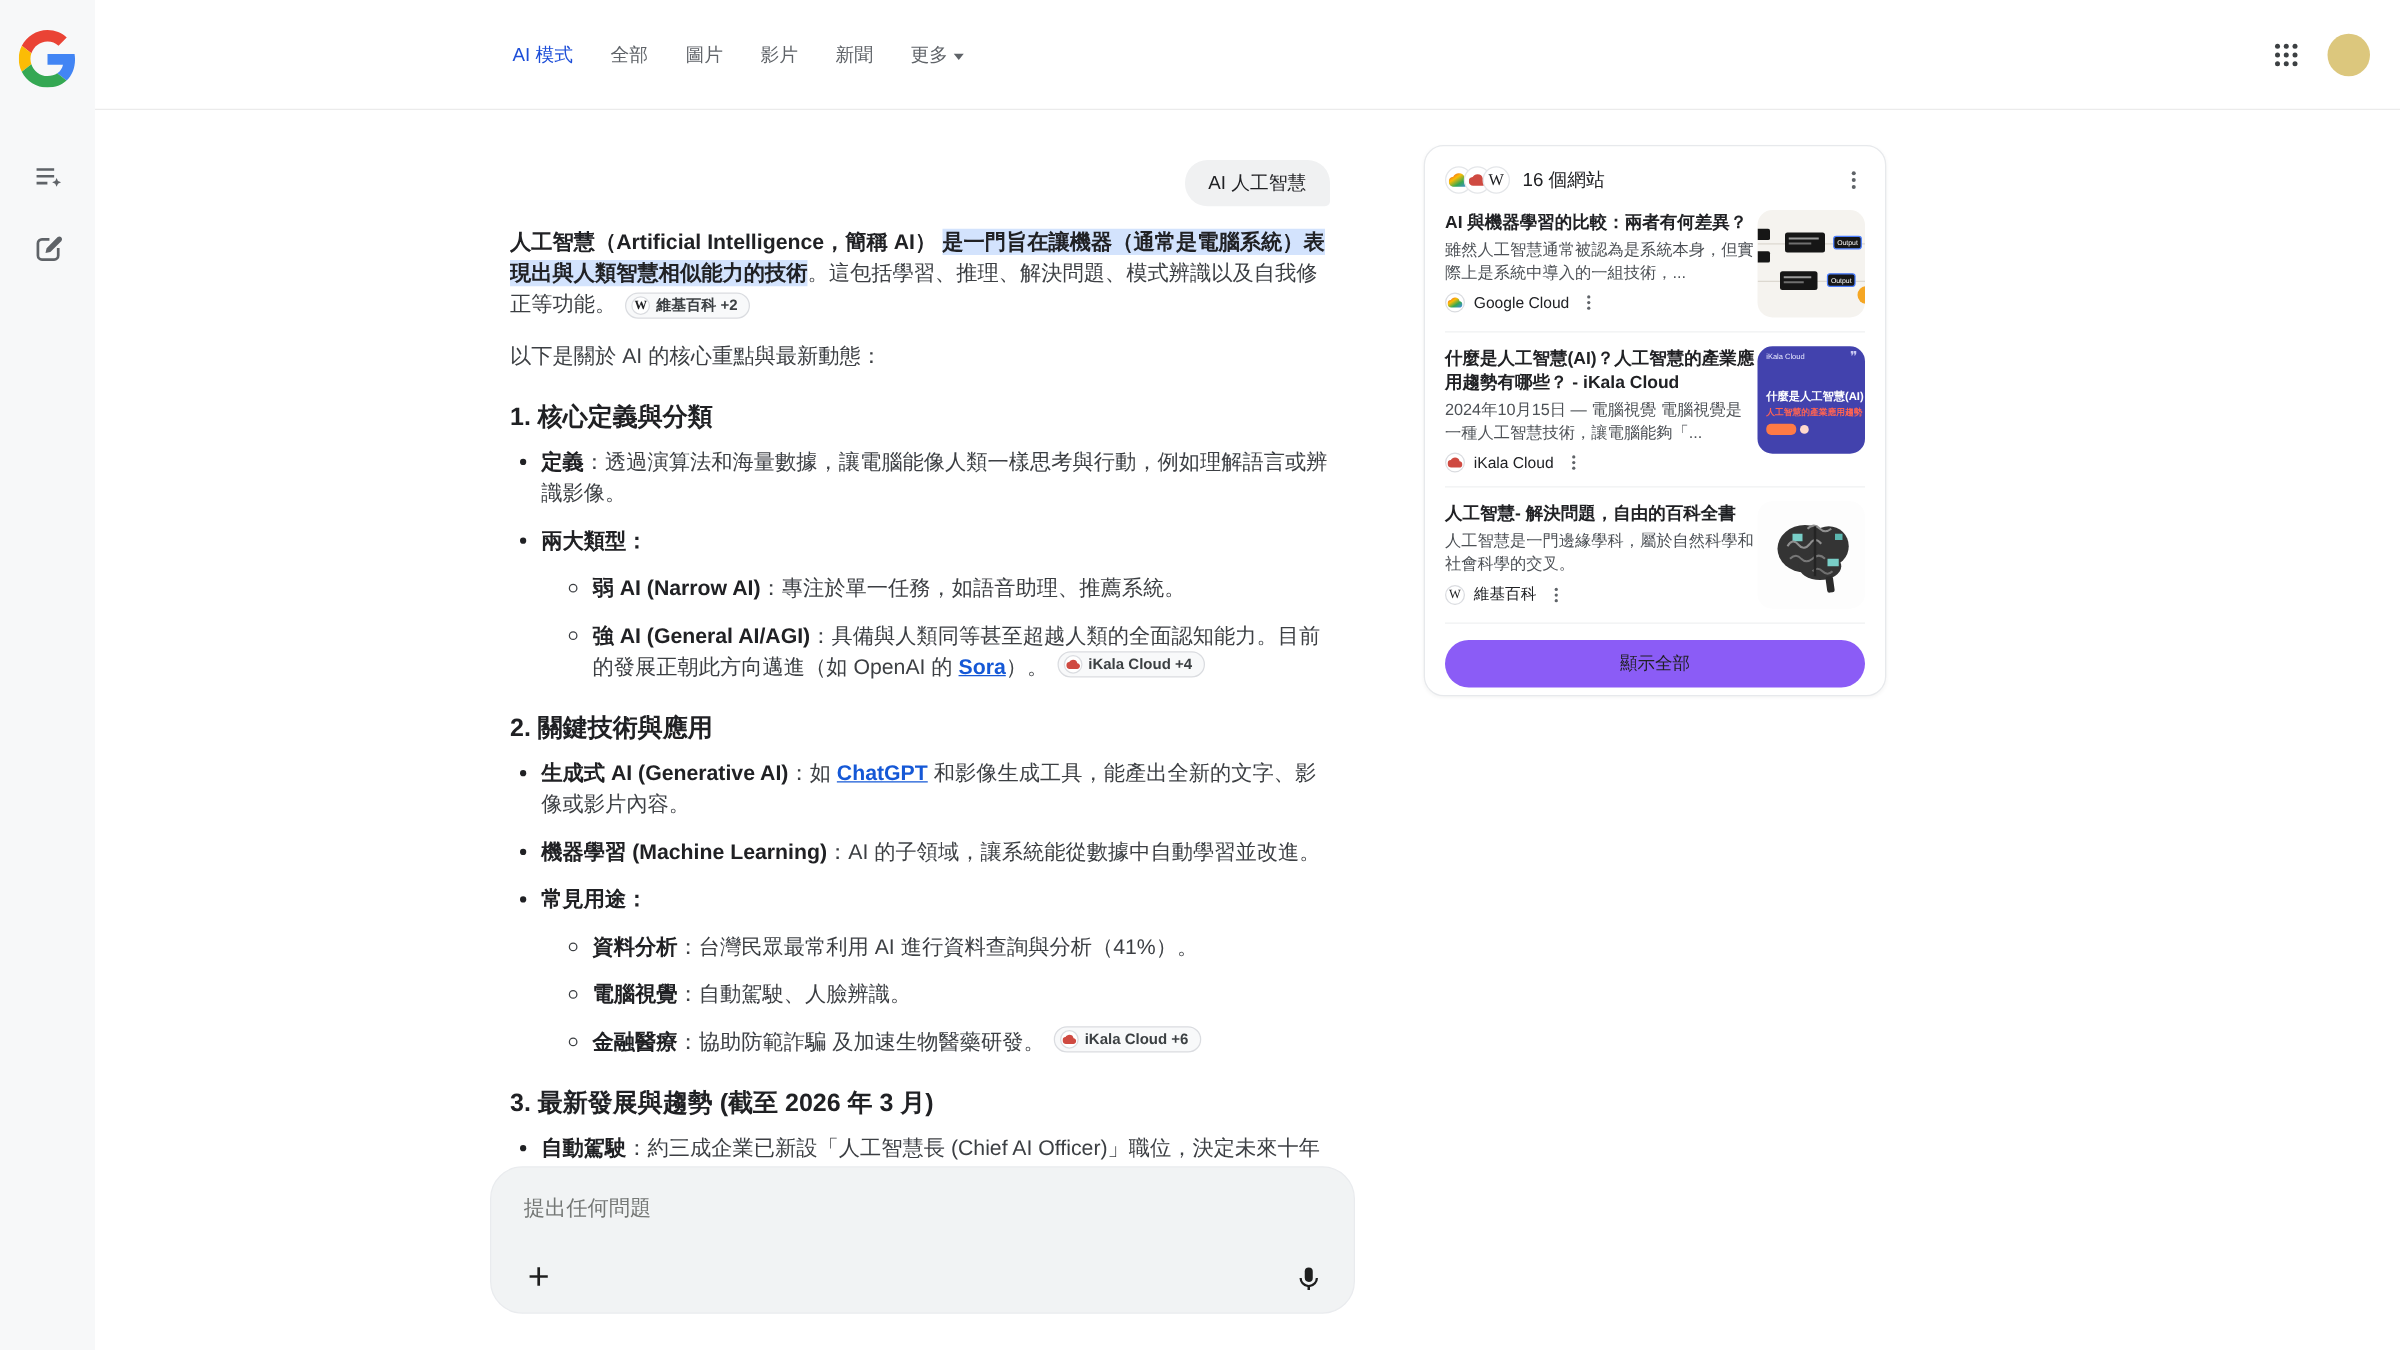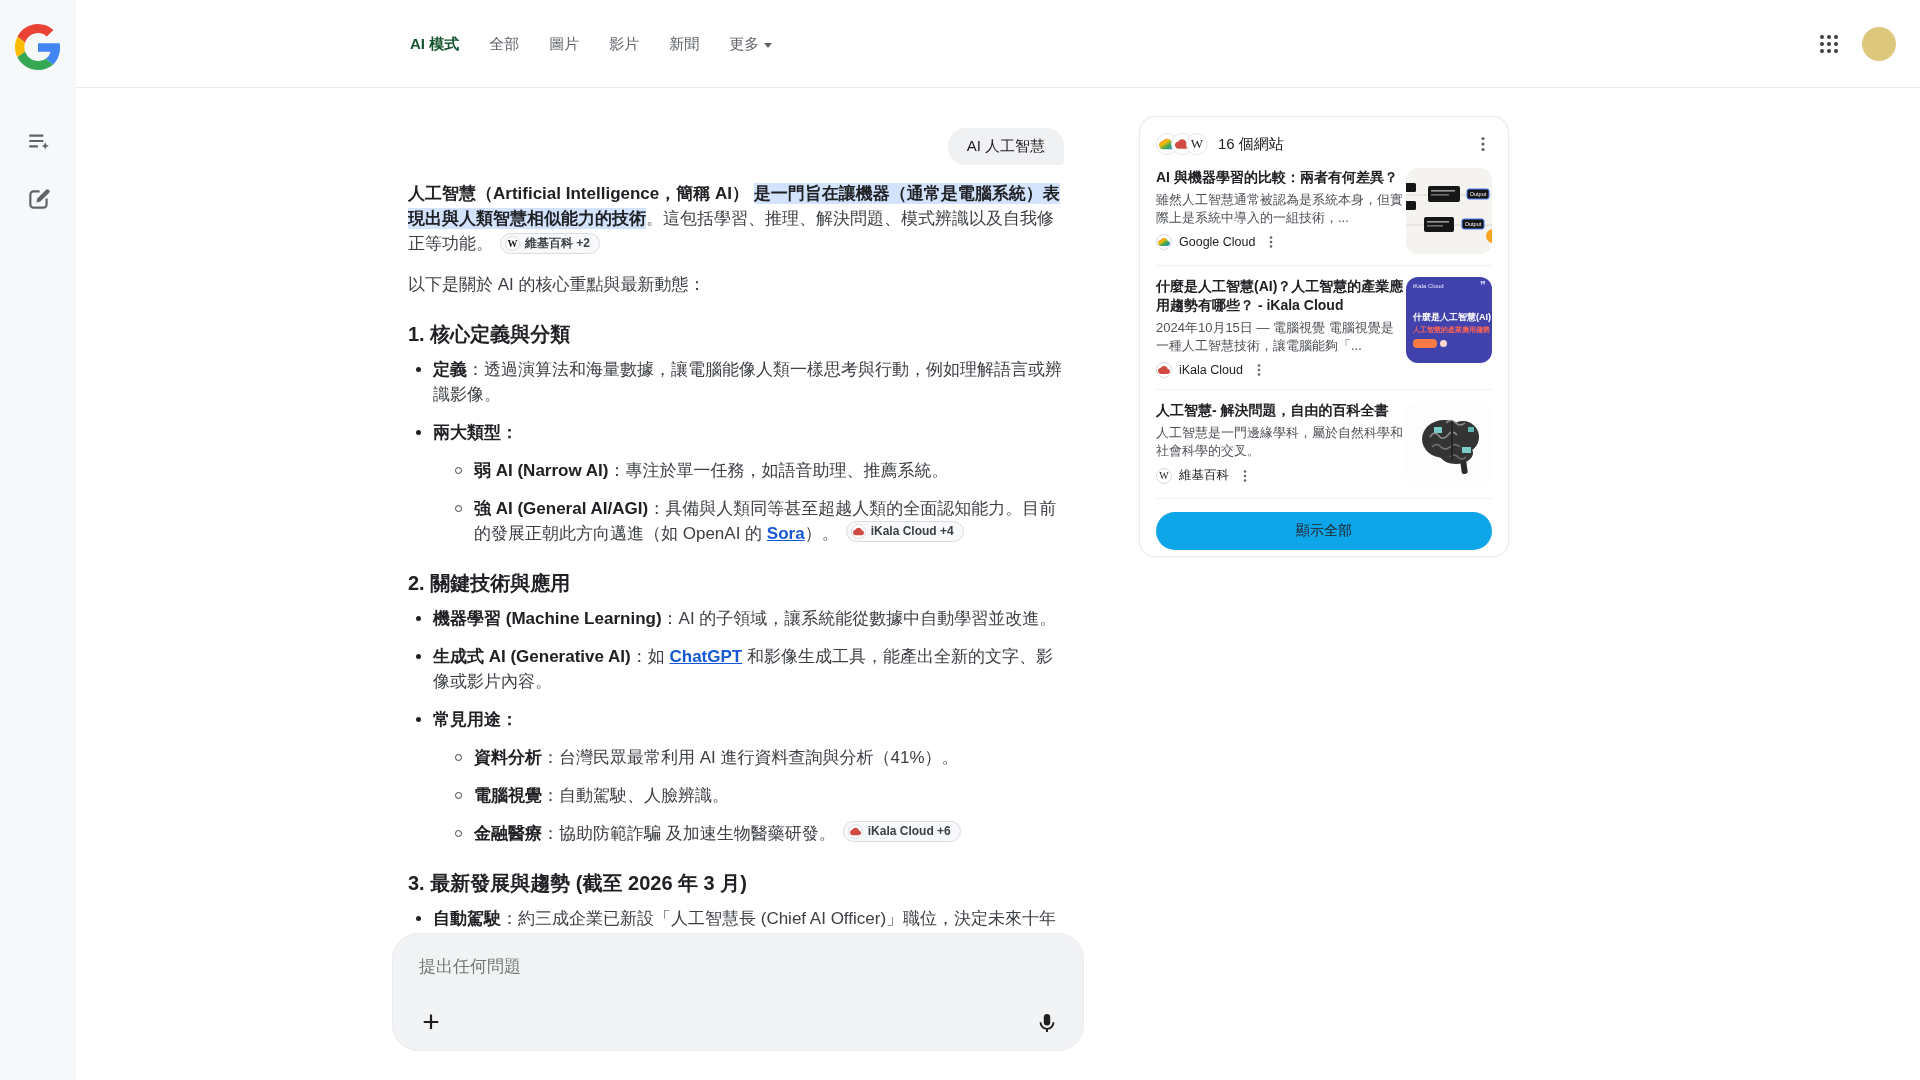--- a/index.html
+++ b/index.html
@@ -11,21 +11,21 @@
   .rail .glogo { position:absolute; left:15px; top:24px; width:46px; height:46px; cursor:pointer; }
   .rail-btn { position:absolute; left:26px; width:26px; height:26px; cursor:pointer; }
   .rail-btn.b1 { top:128px; }
   .rail-btn.b2 { top:186px; }
 
   
   .topbar { position:absolute; left:76px; top:0; width:1844px; height:88px; background:#fff;
     border-bottom:1px solid #ebebeb; z-index:4; }
   .tabs { position:absolute; left:334px; top:0; height:88px; display:flex; align-items:center; gap:30px; }
   .tab { font-size:15px; color:#5f6368; cursor:pointer; white-space:nowrap; display:flex; align-items:center; gap:5px; }
-  .tab.active { color:#14532d; font-weight:700; }
+  .tab.active { color:#1d4ed8; font-weight:400; }
   .caret { width:0; height:0; border-left:4px solid transparent; border-right:4px solid transparent; border-top:5px solid #5f6368; margin-top:2px; }
   .topbar-right { position:absolute; right:24px; top:0; height:88px; display:flex; align-items:center; gap:22px; }
   .apps-btn { width:22px; height:22px; cursor:pointer; }
   .avatar { width:34px; height:34px; border-radius:50%; cursor:pointer; }
 
   
   .content { position:absolute; left:408px; top:110px; width:656px; height:850px; overflow:hidden; z-index:1; }
   .chip-row { display:flex; justify-content:flex-end; margin-top:18px; }
   .query-chip { background:#f0f1f2; border-radius:18px 18px 4px 18px; height:37px; display:flex; align-items:center;
     padding:0 19px; font-size:15px; color:#202124; }
@@ -73,21 +73,21 @@
   .thumb { width:86px; height:86px; border-radius:12px; flex:none; overflow:hidden; position:relative; }
   .thumb.t1 { background:#f5f3ef; }
   .thumb.t2 { background:#4242ad; }
   .thumb.t3 { background:#fdfdfd; }
   .t2-brand { position:absolute; left:7px; top:6px; font-size:6px; color:#e8e8ff; }
   .t2-quote { position:absolute; right:6px; top:2px; font-size:11px; color:#c9c9f2; }
   .t2-l1 { position:absolute; left:7px; top:34px; font-size:9px; font-weight:700; color:#fff; white-space:nowrap; }
   .t2-l2 { position:absolute; left:7px; top:48px; font-size:7px; font-weight:700; color:#ff6352; white-space:nowrap; }
   .t2-tag { position:absolute; left:7px; top:62px; width:24px; height:9px; border-radius:4px; background:#ff7a45; }
   .t2-dot { position:absolute; left:34px; top:63px; width:7px; height:7px; border-radius:50%; background:#ffd9cd; }
-  .showall { margin-top:13px; height:38px; border-radius:20px; background:#0ea5e9; display:flex; align-items:center;
+  .showall { margin-top:13px; height:38px; border-radius:20px; background:#8b5cf6; display:flex; align-items:center;
     justify-content:center; font-size:14px; color:#202124; cursor:pointer; }
 
   
   .askbox { position:absolute; left:392px; top:933px; width:692px; height:118px; background:#f1f3f4;
     border:1px solid #e9ebee; border-radius:26px; z-index:6; }
   .ask-ph { position:absolute; left:26px; top:21px; font-size:17px; color:#747775; cursor:text; }
   .ask-plus { position:absolute; left:24px; bottom:14px; font-size:30px; line-height:28px; color:#1f1f1f; cursor:pointer;
     width:28px; text-align:center; }
   .ask-mic { position:absolute; right:24px; bottom:15px; width:24px; height:24px; cursor:pointer; }
 </style>
@@ -172,22 +172,22 @@
                 </svg>
               </span>
               <span>iKala Cloud +4</span>
             </span></li>
       </ul>
     </li>
   </ul>
 
   <h3 class="sec">2. 關鍵技術與應用</h3>
   <ul class="lv1">
+    <li><b class="term">生成式 AI (Generative AI)</b><span>：如 </span><a class="ilink">ChatGPT</a><span> 和影像生成工具，能產出全新的文字、影像或影片內容。</span></li>
     <li><b class="term">機器學習 (Machine Learning)</b><span>：AI 的子領域，讓系統能從數據中自動學習並改進。</span></li>
-    <li><b class="term">生成式 AI (Generative AI)</b><span>：如 </span><a class="ilink">ChatGPT</a><span> 和影像生成工具，能產出全新的文字、影像或影片內容。</span></li>
     <li><b class="term">常見用途：</b>
       <ul class="lv2">
         <li><b class="term">資料分析</b><span>：台灣民眾最常利用 AI 進行資料查詢與分析（41%）。</span></li>
         <li><b class="term">電腦視覺</b><span>：自動駕駛、人臉辨識。</span></li>
         <li><b class="term">金融醫療</b><span>：協助防範詐騙 及加速生物醫藥研發。</span><span class="cite">
               <span class="cico">
                 <svg viewBox="0 0 24 24" width="11" height="11">
                   <path fill="#cf4a41" d="M19.35 10.04A7.49 7.49 0 0 0 12 4C9.11 4 6.6 5.64 5.35 8.04A5.99 5.99 0 0 0 0 14c0 3.31 2.69 6 6 6h13c2.76 0 5-2.24 5-5 0-2.64-2.05-4.78-4.65-4.96z"></path>
                 </svg>
               </span>

